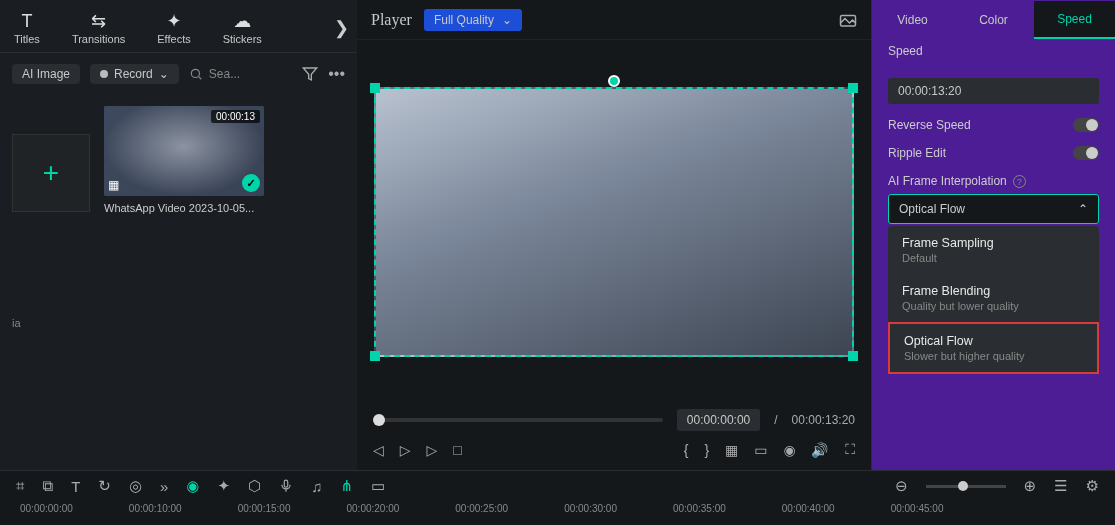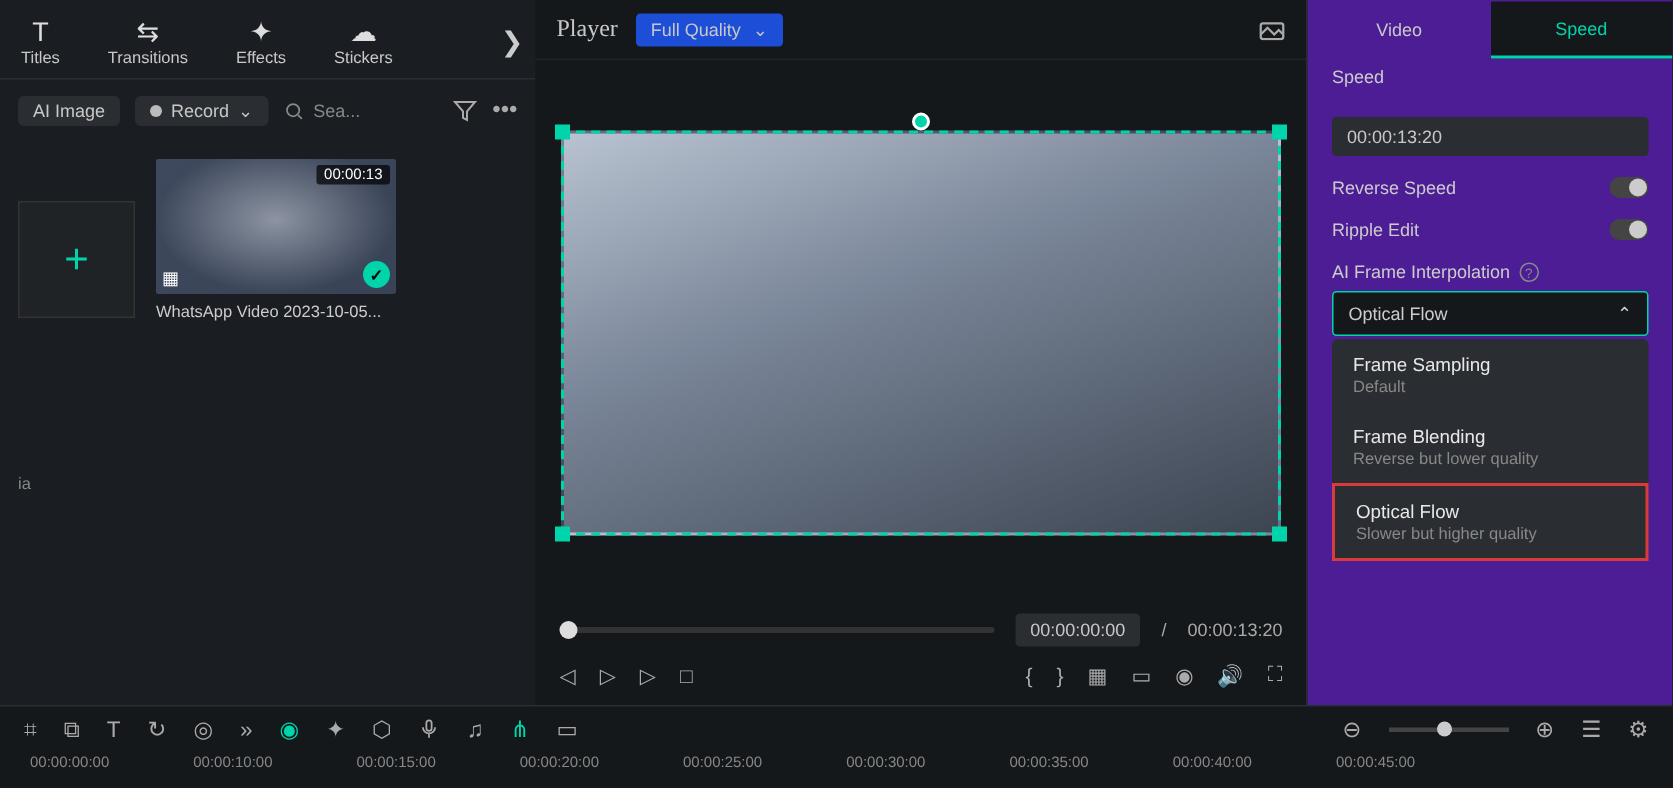--- a/index.html
+++ b/index.html
@@ -191,20 +191,21 @@
         <span>◉</span>
         <span>🔊</span>
         <span>⛶</span>
       </div>
     </div>
   </div>
 
   <div class="right-panel">
     <div class="rtabs">
       <div class="rtab">Video</div>
+      <div class="rtab">Color</div>
       <div class="rtab active">Speed</div>
     </div>
     <div class="panel-body">
       <div>
         <div class="prop-label">Speed</div>
       </div>
       <div>
         <div class="dur-box" style="margin-top:6px">00:00:13:20</div>
       </div>
       <div class="toggle-row">
@@ -224,21 +225,21 @@
           <span>Optical Flow</span>
           <span>⌃</span>
         </div>
         <div class="dd-menu">
           <div class="dd-option">
             <div class="dd-title">Frame Sampling</div>
             <div class="dd-sub">Default</div>
           </div>
           <div class="dd-option">
             <div class="dd-title">Frame Blending</div>
-            <div class="dd-sub">Reverse but lower quality</div>
+            <div class="dd-sub">Quality but lower quality</div>
           </div>
           <div class="dd-option highlighted">
             <div class="dd-title">Optical Flow</div>
             <div class="dd-sub">Slower but higher quality</div>
           </div>
         </div>
       </div>
     </div>
   </div>
 </div>

